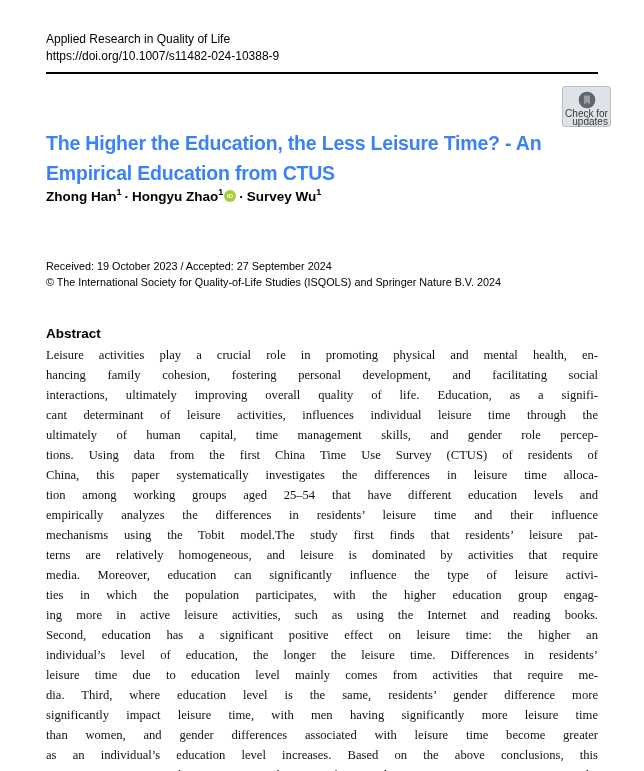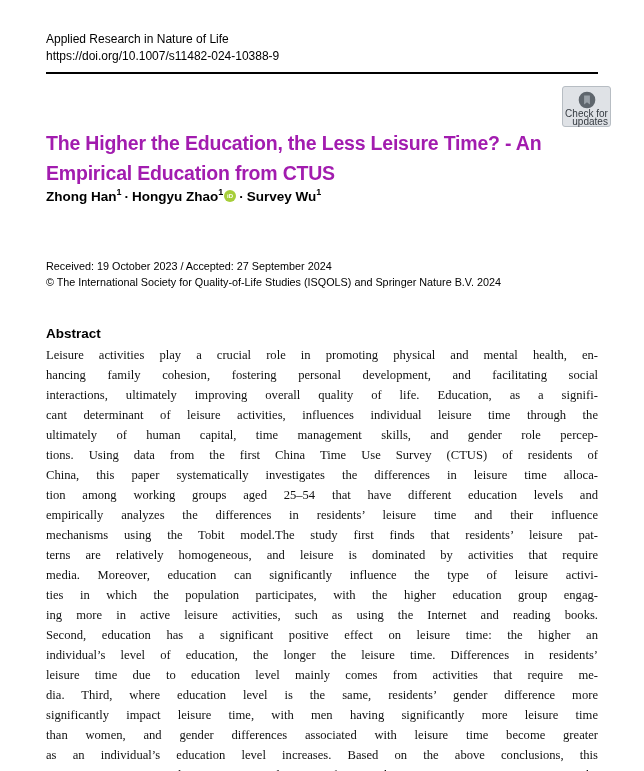--- a/index.html
+++ b/index.html
@@ -34,21 +34,21 @@
     display: flex; flex-direction: column; align-items: center;
     cursor: pointer;
   }
   .update-badge svg { margin-top: 3px; }
   .badge-text {
     font-size: 10px; line-height: 8px; color: #343a40; text-align: right;
   }
   .paper-title {
     position: absolute; left: 46px; top: 128px; width: 560px;
     font-size: 19.5px; font-weight: 700; line-height: 30px;
-    letter-spacing: -0.2px; color: #a21caf;
+    letter-spacing: -0.2px; color: #3b82f6;
   }
   .authors-line {
     position: absolute; left: 46px; top: 187px; width: 560px;
     font-size: 13.5px; font-weight: 700; color: #000;
   }
   .authors-line sup { font-size: 9px; font-weight: 700; }
   .author-sep { font-weight: 700; padding: 0 3px; }
   .orcid-icon { position: relative; top: 1px; margin-left: 1px; cursor: pointer; }
   .meta-block {
     position: absolute; left: 46px; top: 258px; width: 560px;
@@ -70,21 +70,21 @@
     line-height: 20px; height: 20px;
     text-align: justify; text-align-last: justify;
     white-space: nowrap; overflow: hidden;
   }
 </style>
 </head>
 <body>
 
 <div class="page">
 
-  <div class="journal-name">Applied Research in Nature of Life</div>
+  <div class="journal-name">Applied Research in Quality of Life</div>
   <a class="doi-link" href="#">https://doi.org/10.1007/s11482-024-10388-9</a>
   <div class="header-rule"></div>
 
   <div class="update-badge">
     <svg width="22" height="22" viewBox="0 0 24 24">
       <circle cx="12" cy="12" r="10" fill="#5f666d"></circle>
       <path d="M8.5 6.5 h7 v11 l-3.5 -2.9 -3.5 2.9 z" fill="#9aa1a8"></path>
     </svg>
     <div class="badge-text">
       <div>Check for</div>

